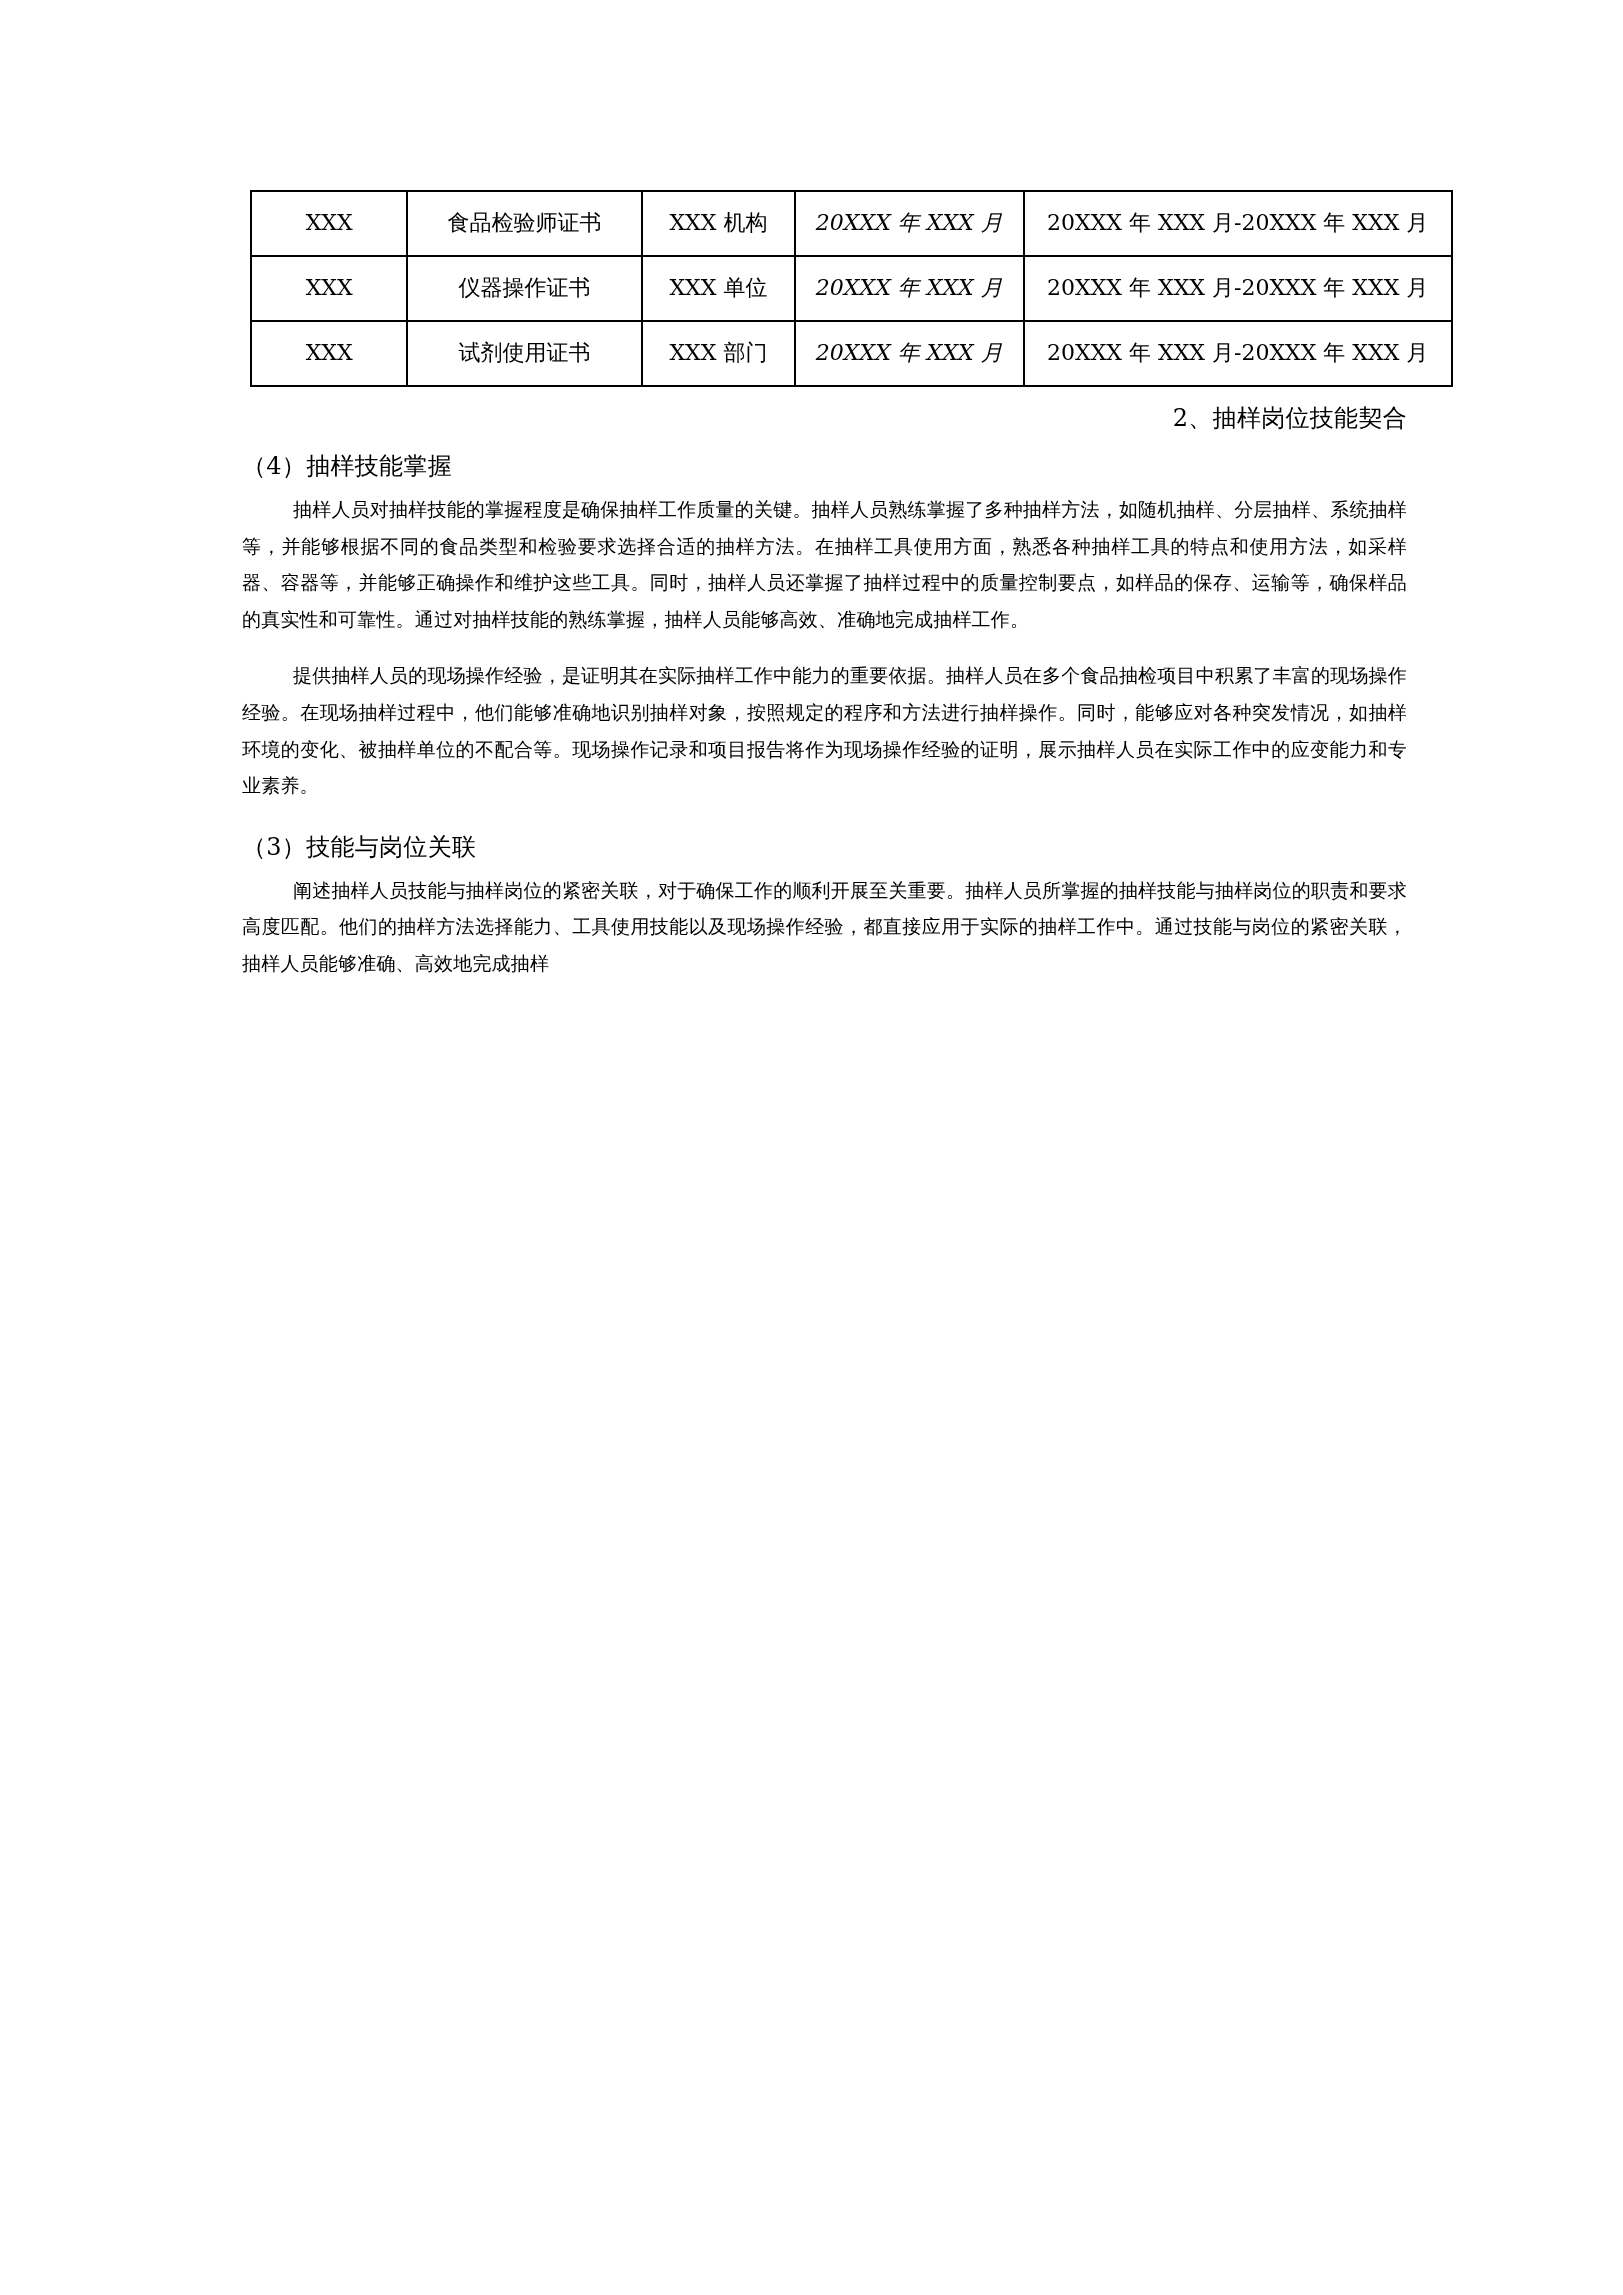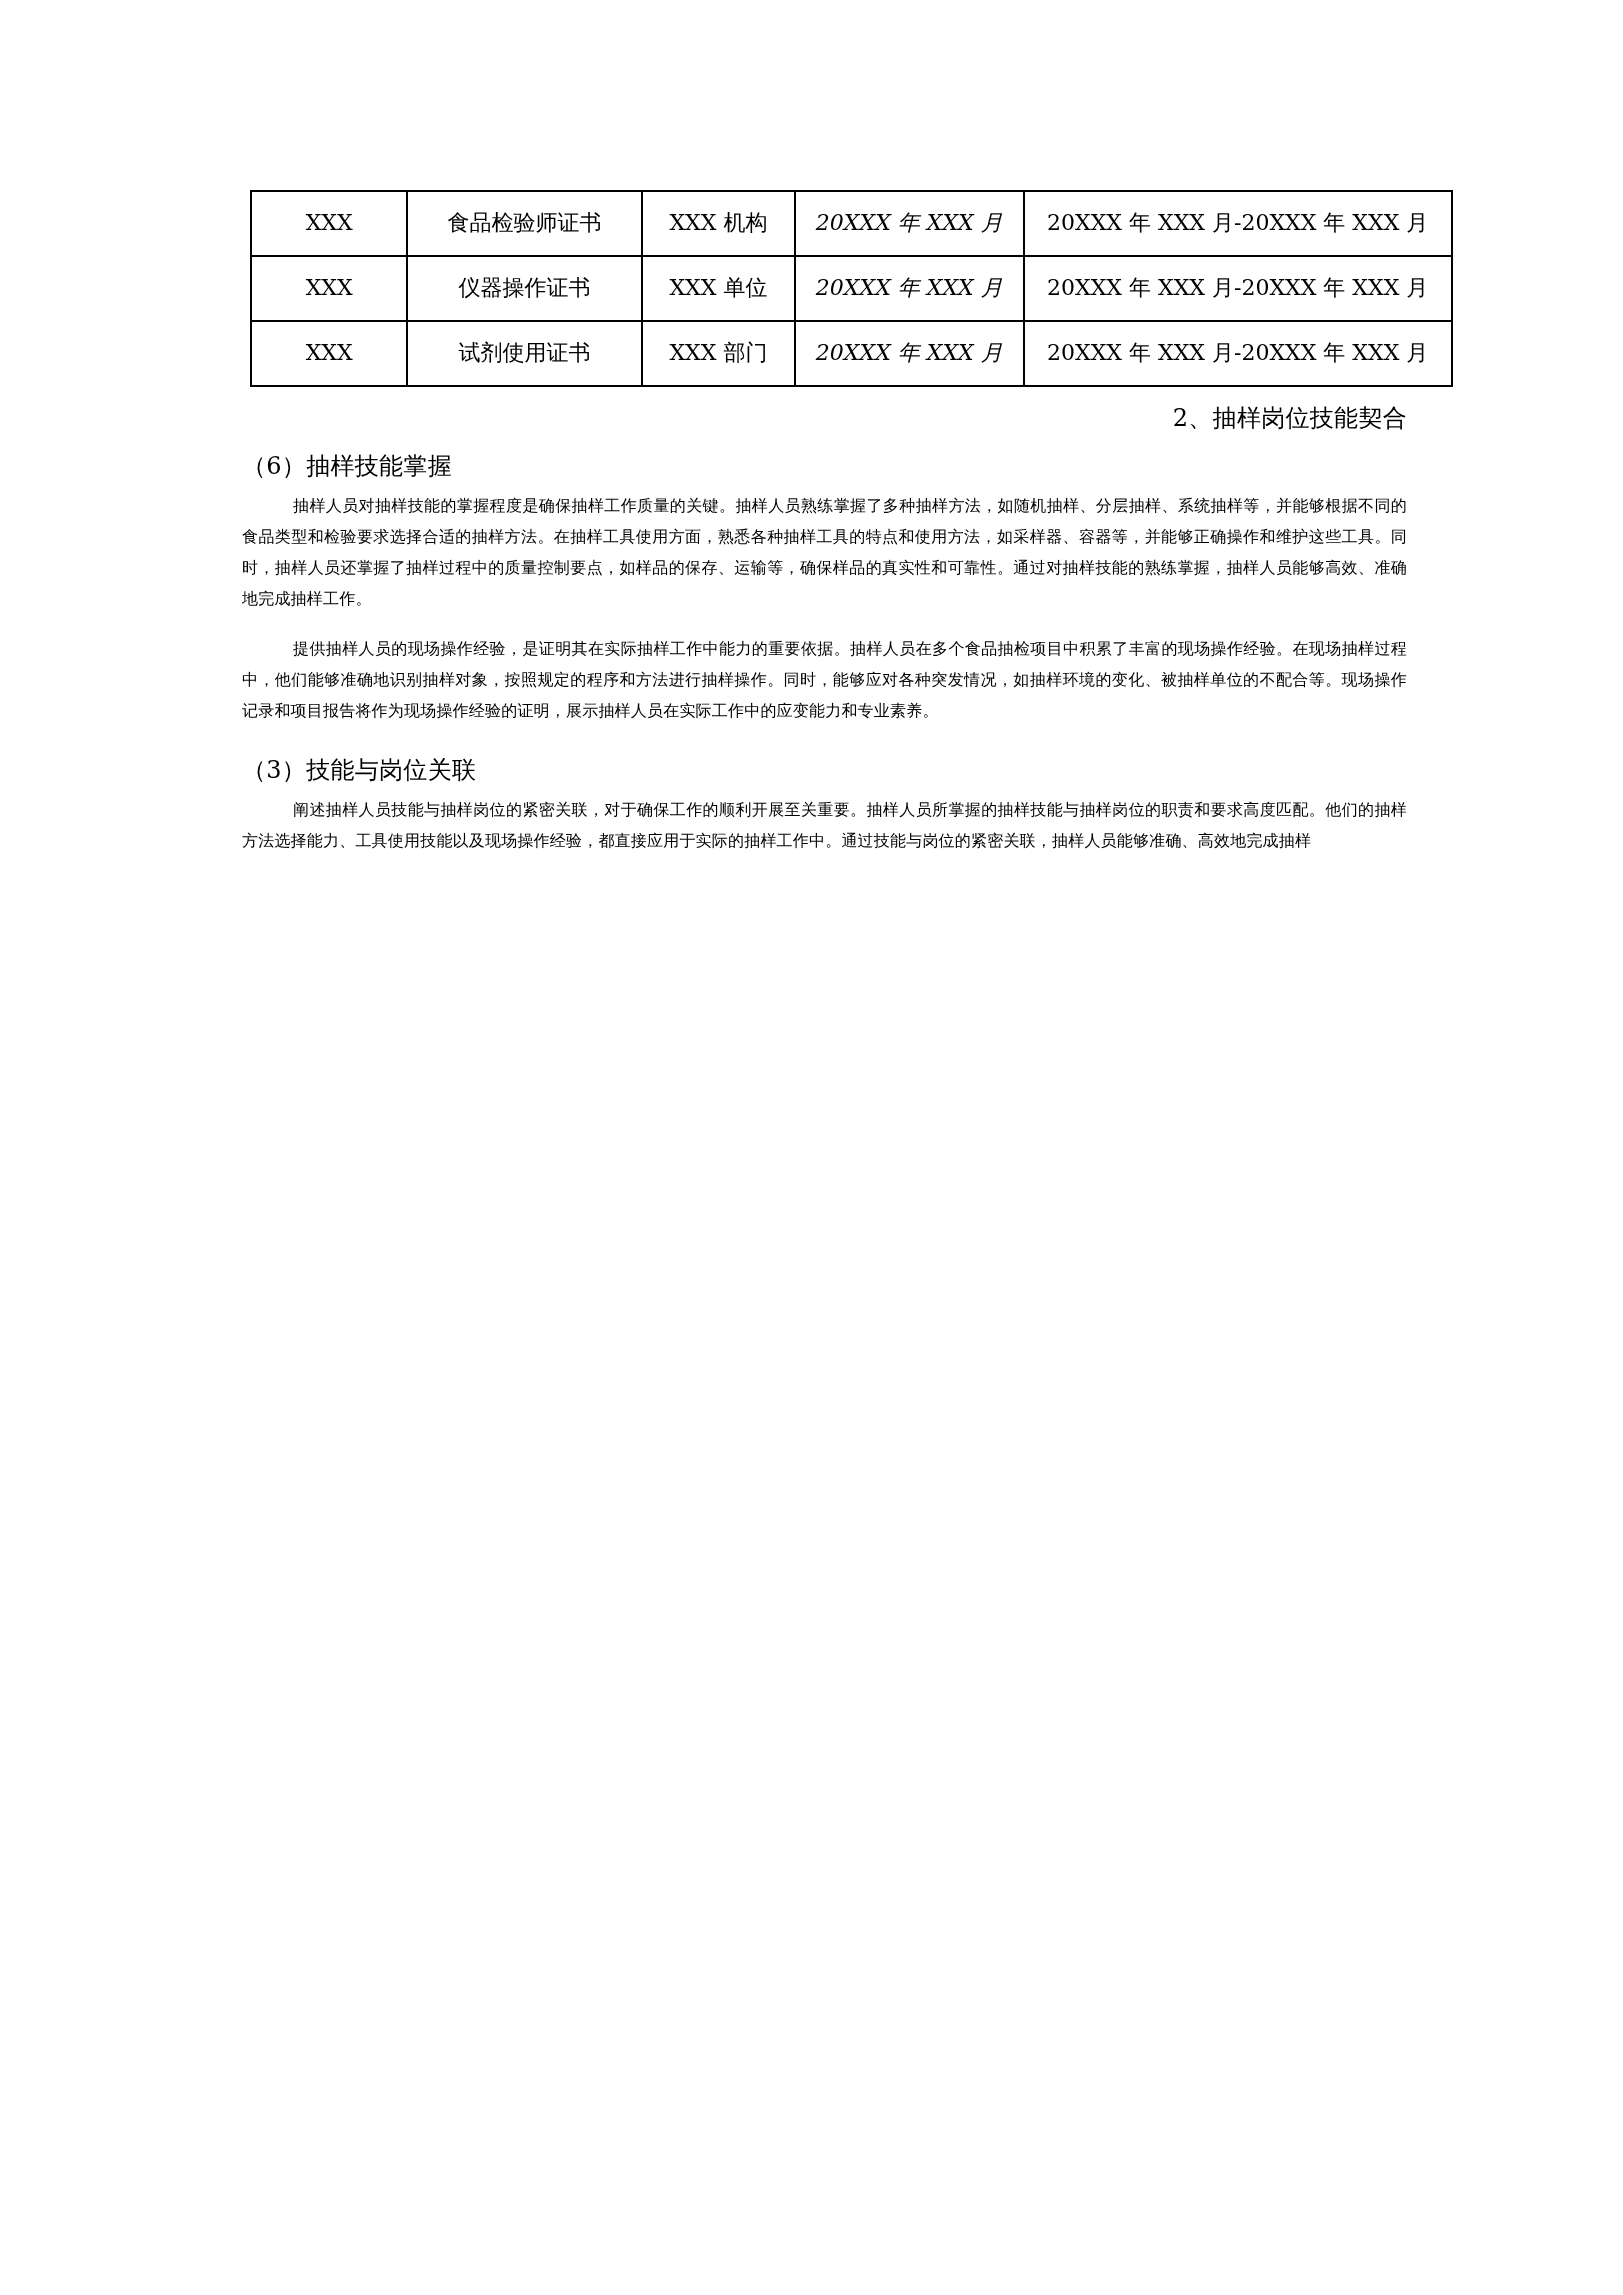--- a/index.html
+++ b/index.html
@@ -47,21 +47,21 @@
     letter-spacing: 0.3px;
     text-align: right;
   }
   .sub-heading {
     font-size: 24px;
     line-height: 1.85;
     margin: 3.9px 0 0 0;
     letter-spacing: 0.3px;
   }
   .para {
-    font-size: 16px;
+    font-size: 19px;
     line-height: 1.93;
     text-align: justify;
     text-indent: 51px;
     margin: 2.6px 0 0 0;
     letter-spacing: 0.2px;
   }
   .gap { height: 17px; }
   .table-wrap { margin-bottom: 7.9px; padding-left: 8px; }
 </style>
 </head>
@@ -92,21 +92,21 @@
           <td class="col-3">XXX 部门</td>
           <td class="col-4">20XXX 年 XXX 月</td>
           <td class="col-5">20XXX 年 XXX 月-20XXX 年 XXX 月</td>
         </tr>
       </tbody>
     </table>
   </div>
 
   <div class="heading">2、抽样岗位技能契合</div>
 
-  <div class="sub-heading">（6）抽样技能掌握</div>
+  <div class="sub-heading">（4）抽样技能掌握</div>
   <p class="para">抽样人员对抽样技能的掌握程度是确保抽样工作质量的关键。抽样人员熟练掌握了多种抽样方法，如随机抽样、分层抽样、系统抽样等，并能够根据不同的食品类型和检验要求选择合适的抽样方法。在抽样工具使用方面，熟悉各种抽样工具的特点和使用方法，如采样器、容器等，并能够正确操作和维护这些工具。同时，抽样人员还掌握了抽样过程中的质量控制要点，如样品的保存、运输等，确保样品的真实性和可靠性。通过对抽样技能的熟练掌握，抽样人员能够高效、准确地完成抽样工作。</p>
 
   <div class="gap"></div>
 
   <p class="para">提供抽样人员的现场操作经验，是证明其在实际抽样工作中能力的重要依据。抽样人员在多个食品抽检项目中积累了丰富的现场操作经验。在现场抽样过程中，他们能够准确地识别抽样对象，按照规定的程序和方法进行抽样操作。同时，能够应对各种突发情况，如抽样环境的变化、被抽样单位的不配合等。现场操作记录和项目报告将作为现场操作经验的证明，展示抽样人员在实际工作中的应变能力和专业素养。</p>
 
   <div class="gap"></div>
 
   <div class="sub-heading">（3）技能与岗位关联</div>
   <p class="para">阐述抽样人员技能与抽样岗位的紧密关联，对于确保工作的顺利开展至关重要。抽样人员所掌握的抽样技能与抽样岗位的职责和要求高度匹配。他们的抽样方法选择能力、工具使用技能以及现场操作经验，都直接应用于实际的抽样工作中。通过技能与岗位的紧密关联，抽样人员能够准确、高效地完成抽样</p>

